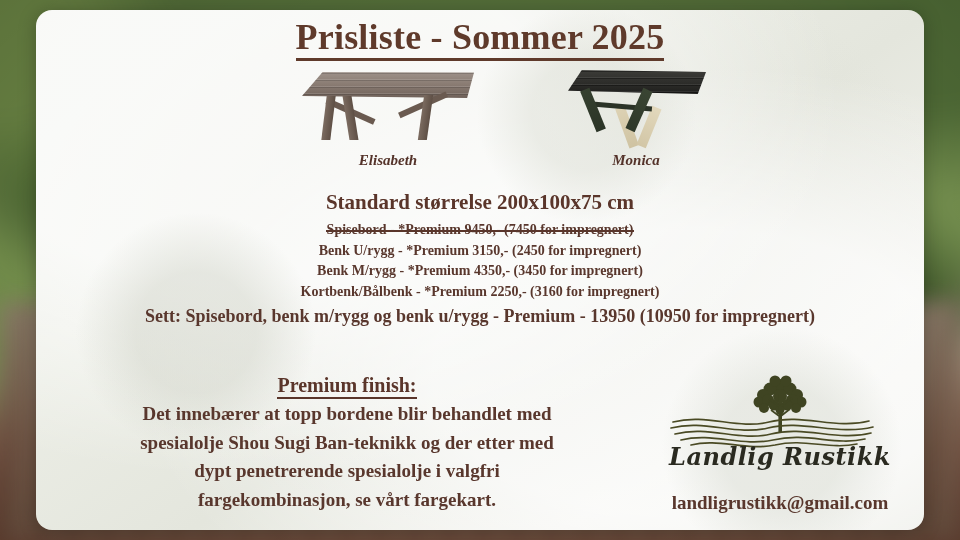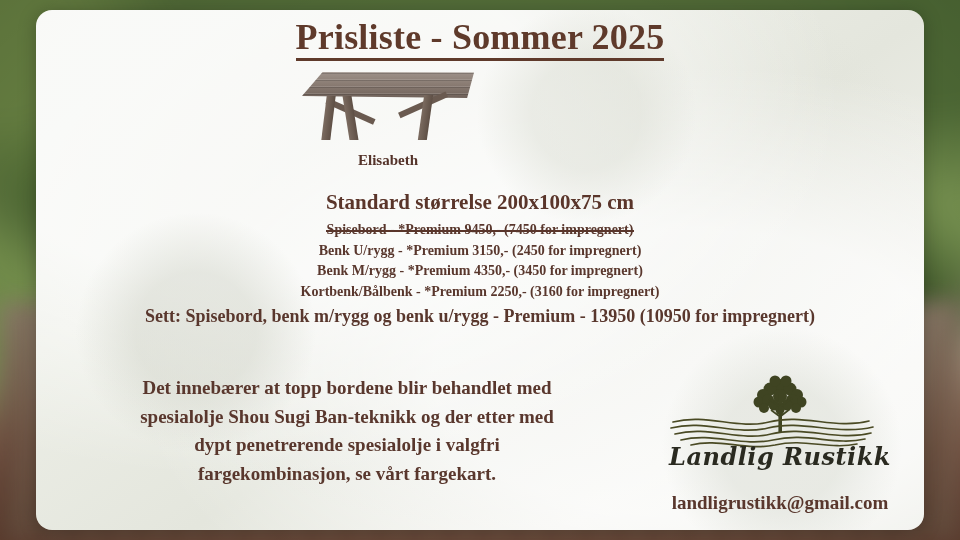--- a/index.html
+++ b/index.html
@@ -71,21 +71,21 @@
     position:absolute;top:6px;left:0;right:0;text-align:center;
     font-size:36px;font-weight:bold;color:#5f3a2b;
     letter-spacing:.2px;
   }
   .title span{
     border-bottom:3px solid #5f3a2b;padding-bottom:1px;
   }
 
   
   .products{
-    position:absolute;top:52px;left:0;right:0;height:118px;
+    position:absolute;top:52px;left:0;right:0;height:118px;font-style:italic;
   }
   .prod{position:absolute;text-align:center;}
   .prod-el{left:252px;width:200px;}
   .prod-mo{left:512px;width:176px;}
   .prod-name{
     font-size:15px;font-weight:bold;color:#54332a;margin-top:2px;
   }
   .tbl{position:relative;height:88px;}
 
   
@@ -206,36 +206,50 @@
             <div class="el-br el-b1"></div>
             <div class="el-br el-b2"></div>
             <div class="el-leg el-l1"></div>
             <div class="el-leg el-l2"></div>
             <div class="el-leg el-l3"></div>
             <div class="el-leg el-l4"></div>
           </div>
           <div class="prod-name">Elisabeth</div>
         </div>
 
+        <div class="prod prod-mo">
+          <div class="tbl">
+            <div class="mo-top"></div>
+            <div class="mo-x3"></div>
+            <div class="mo-x4"></div>
+            <div class="mo-beam"></div>
+            <div class="mo-x1"></div>
+            <div class="mo-x2"></div>
+          </div>
+          <div class="prod-name">Monica</div>
+        </div>
 
       </div>
 
       <div class="sizeline">
         <span>Standard størrelse 200x100x75 cm</span>
       </div>
 
       <div class="prices">
         <div class="price">Spisebord - *Premium 9450,- (7450 for impregnert)</div>
         <div class="price">Benk U/rygg - *Premium 3150,- (2450 for impregnert)</div>
         <div class="price">Benk M/rygg - *Premium 4350,- (3450 for impregnert)</div>
         <div class="price">Kortbenk/Bålbenk - *Premium 2250,- (3160 for impregnert)</div>
         <div class="price wide">Sett:  Spisebord,  benk m/rygg og benk u/rygg - Premium - 13950  (10950 for impregnert)</div>
       </div>
 
       <div class="finish">
+        <div class="finish-head">
+          <span>Premium finish:</span>
+        </div>
         <div class="finish-body">Det innebærer at topp bordene blir behandlet med</div>
         <div class="finish-body">spesialolje Shou Sugi Ban-teknikk og der etter med</div>
         <div class="finish-body">dypt penetrerende spesialolje i valgfri</div>
         <div class="finish-body">fargekombinasjon, se vårt fargekart.</div>
       </div>
 
       <div class="logo">
         <div class="logo-mark">
           <svg width="230" height="76" viewBox="0 0 230 76" aria-hidden="true">
             <g fill="#3f4422">

